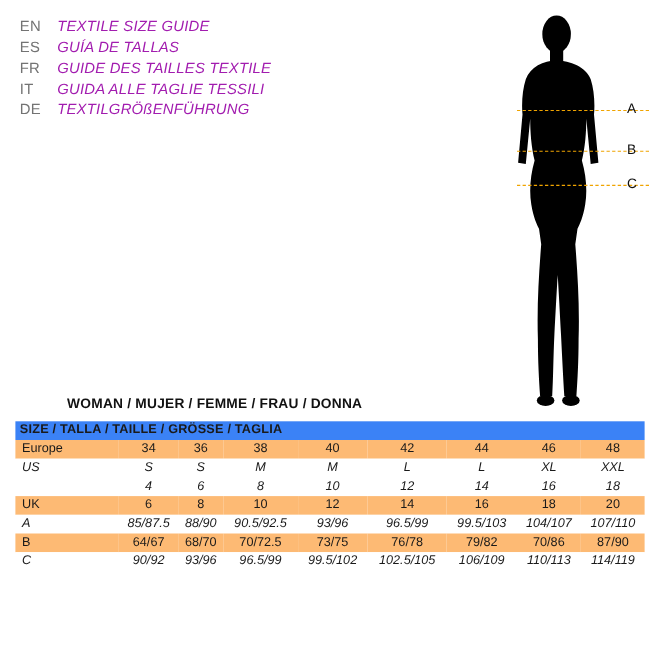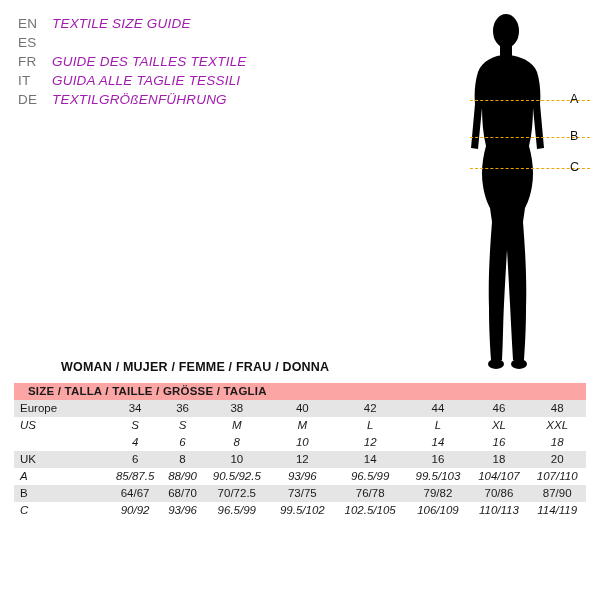--- a/index.html
+++ b/index.html
@@ -92,34 +92,34 @@
   }
   .size-table th, .size-table td {
     padding: 0;
     height: 17px;
     line-height: 17px;
     text-align: center;
     font-weight: normal;
     color: #1a1a1a;
   }
   .size-table tr.head-row th {
-    background: #fca5a5;
+    background: #3b82f6;
     text-align: left;
-    padding-left: 14px;
+    padding-left: 4px;
     font-weight: bold;
     font-size: 11.5px;
     letter-spacing: 0.2px;
   }
   .size-table td.row-label,
   .size-table th.row-label {
     text-align: left;
     padding-left: 6px;
     width: 88px;
   }
-  .band-light { background: #e5e5e5; }
+  .band-light { background: #fdba74; }
   .band-white { background: #ffffff; font-style: italic; }
 
   
   .footnotes {
     position: absolute;
     left: 18px;
     top: 541px;
     font-size: 11.5px;
     font-weight: bold;
     color: #111;
@@ -135,20 +135,21 @@
 
 <div class="page">
 
   <div class="lang-block">
     <div class="lang-row">
       <span class="lang-code">EN</span>
       <span class="lang-text">TEXTILE SIZE GUIDE</span>
     </div>
     <div class="lang-row">
       <span class="lang-code">ES</span>
+      <span class="lang-text">GUÍA DE TALLAS</span>
     </div>
     <div class="lang-row">
       <span class="lang-code">FR</span>
       <span class="lang-text">GUIDE DES TAILLES TEXTILE</span>
     </div>
     <div class="lang-row">
       <span class="lang-code">IT</span>
       <span class="lang-text">GUIDA ALLE TAGLIE TESSILI</span>
     </div>
     <div class="lang-row">

